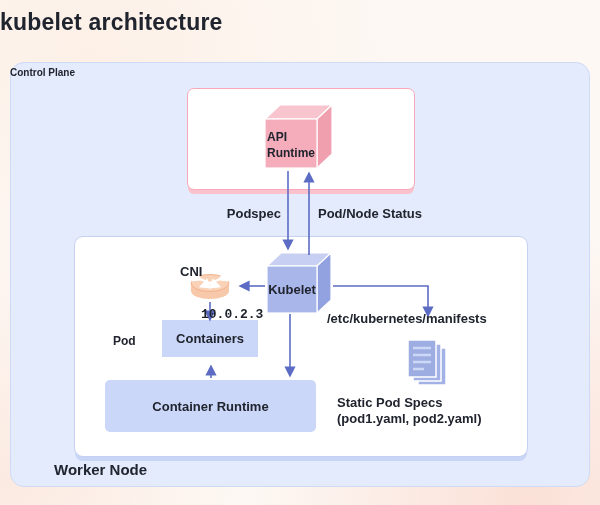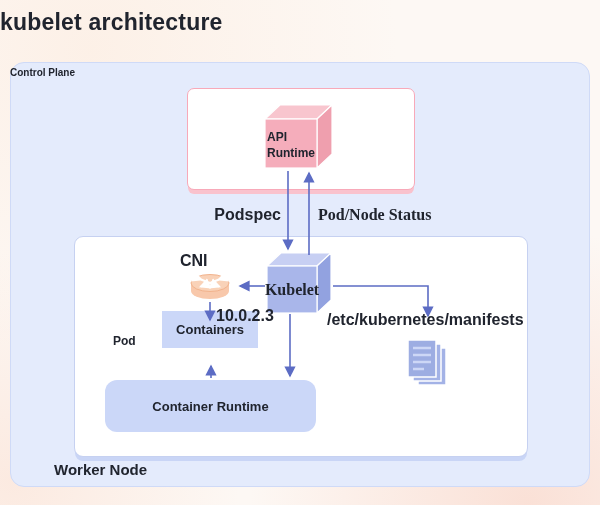--- a/index.html
+++ b/index.html
@@ -25,25 +25,25 @@
   .cp-box{
     left:187px;top:88px;width:226px;height:100px;background:#ffffff;
     border:1.5px solid #f8a9b9;border-radius:7px;box-shadow:0 5px 0 -1px #f9c2cd;z-index:2;
   }
   .wn-box{
     left:74px;top:236px;width:452px;height:219px;background:#ffffff;
     border:1px solid #c6d1f1;border-radius:9px;box-shadow:0 5px 0 -1px #c9d5f6;z-index:2;
   }
   .wn-label{left:10px;top:461px;width:580px;font-size:15px;z-index:4;margin-left:44px;}
   .lblue-box{background:#cbd7f8;z-index:2;display:flex;align-items:center;justify-content:center;}
-  .containers-box{left:162px;top:311px;width:96px;height:37px;font-size:13px;font-weight:700;}
-  .runtime-box{left:105px;top:380px;width:211px;height:52px;border-radius:12px;font-size:13px;font-weight:700;line-height:17px;flex-direction:column;}
+  .containers-box{left:162px;top:320px;width:96px;height:37px;font-size:13px;font-weight:700;}
+  .runtime-box{left:105px;top:380px;width:211px;height:52px;border-radius:5px;font-size:13px;font-weight:700;line-height:17px;flex-direction:column;}
   .svg-layer{left:0;top:0;z-index:3;pointer-events:none;}
   .lbl{z-index:4;font-weight:700;}
-  .t13{font-size:16px;}
+  .t13{font-size:13px;}
   .t12{font-size:12px;}
   .t14{font-size:12px;}
   .cube-label{z-index:4;font-weight:700;display:flex;align-items:center;justify-content:center;}
   .two-line{line-height:16px;}
 </style>
 </head>
 <body>
 
 <div class="stage">
 
@@ -109,22 +109,26 @@
     <line x1="265" y1="286" x2="240" y2="286" stroke="#5c6cc4" stroke-width="1.6" marker-end="url(#ah)"></line>
     <line x1="210" y1="302" x2="210" y2="320" stroke="#5c6cc4" stroke-width="1.6" marker-end="url(#ah)"></line>
     <line x1="211" y1="378" x2="211" y2="366" stroke="#5c6cc4" stroke-width="1.6" marker-end="url(#ah)"></line>
     <line x1="290" y1="314" x2="290" y2="376" stroke="#5c6cc4" stroke-width="1.6" marker-end="url(#ah)"></line>
     <path d="M333,286 L428,286 L428,316" fill="none" stroke="#5c6cc4" stroke-width="1.6" marker-end="url(#ah)"></path>
   </svg>
 
   <div class="abs cube-label t12 center two-line" style="left:265px;top:121px;width:52px;height:47px;">
     <span><span>API</span><br><span>Runtime</span></span>
   </div>
-  <div class="abs cube-label t13" style="left:267px;top:266px;width:50px;height:47px;font-family:Liberation Serif, serif;">Kubelet</div>
+  <div class="abs cube-label t13" style="left:267px;top:266px;width:50px;height:47px;">Kubelet</div>
 
   <div class="abs lbl t13" style="left:200px;top:206px;width:81px;text-align:right;">Podspec</div>
-  <div class="abs lbl t13" style="left:318px;top:206px;width:140px;font-family:Liberation Serif, serif;">Pod/Node Status</div>
-  <div class="abs lbl t13 center" style="left:180px;top:252px;width:60px;">CNI</div>
-  <div class="abs lbl t13" style="left:216px;top:307px;width:70px;">10.0.2.3</div>
+  <div class="abs lbl t13" style="left:318px;top:206px;width:140px;">Pod/Node Status</div>
+  <div class="abs lbl t13 center" style="left:180px;top:264px;width:60px;">CNI</div>
+  <div class="abs lbl t13" style="left:201px;top:307px;width:70px;font-family:Liberation Mono, monospace;">10.0.2.3</div>
   <div class="abs lbl t14 center" style="left:113px;top:334px;width:44px;">Pod</div>
   <div class="abs lbl t13 center" style="left:327px;top:311px;width:200px;">/etc/kubernetes/manifests</div>
+  <div class="abs lbl t13 center two-line" style="left:337px;top:395px;width:180px;">
+    <span>Static Pod Specs</span><br>
+    <span>(pod1.yaml, pod2.yaml)</span>
+  </div>
 
 </div>
 
 </body></html>

